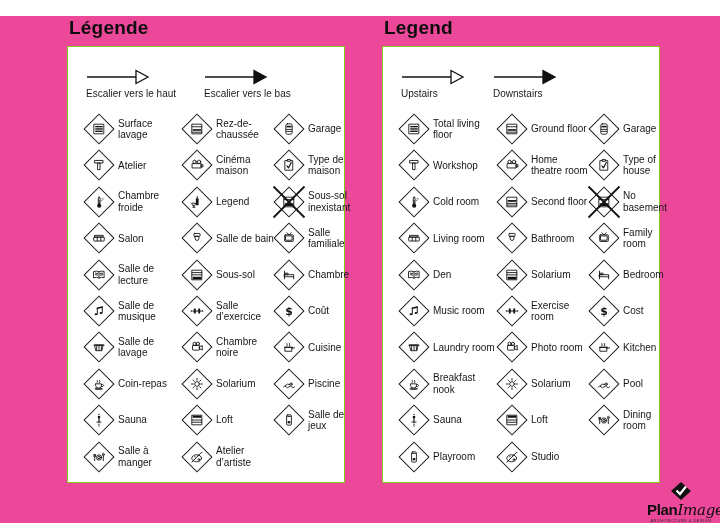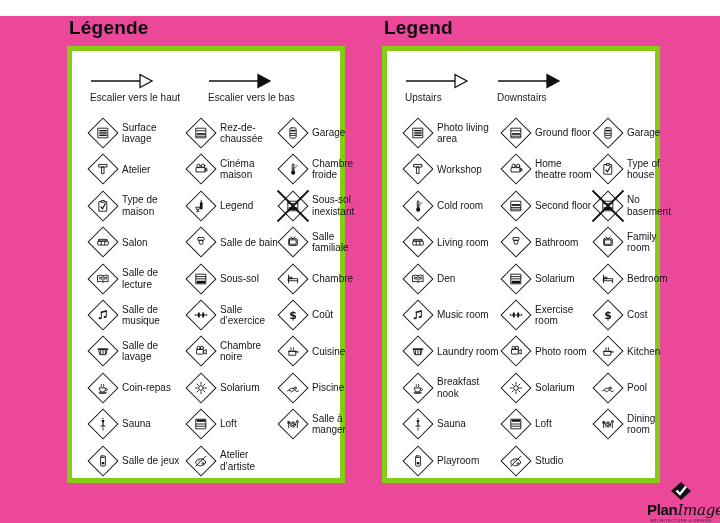--- a/index.html
+++ b/index.html
@@ -2,21 +2,21 @@
 <html><head>
 <meta charset="utf-8">
 <style>
   html,body{margin:0;padding:0;background:#fff;}
   .page{position:relative;width:720px;height:523px;background:#ec4899;overflow:hidden;
         font-family:"Liberation Sans","DejaVu Sans",sans-serif;color:#161616;margin-top:16px;}
   .panel-wrap{position:absolute;top:2px;width:278px;}
   .panel-wrap.fr{left:67px;}
   .panel-wrap.en{left:382px;}
   .panel-title{margin:0 0 7px 2px;font-size:19px;line-height:1.1;font-weight:700;color:#0d0d0d;letter-spacing:.2px;}
-  .panel{box-sizing:border-box;height:437px;border:5px solid #84cc16;background:#fff;padding:14px 8px 0 16px;}
+  .panel{box-sizing:border-box;height:437px;border:1px solid #84cc16;background:#fff;padding:14px 8px 0 16px;}
   .arrows{display:flex;gap:28px;margin:8px 0 12px 2px;}
   .arrow-group{display:flex;flex-direction:column;}
   .arrow-label{font-size:10px;margin-top:3px;color:#1a1a1a;white-space:nowrap;}
   .grid{display:grid;grid-template-columns:98px 92px 1fr;grid-auto-rows:36.4px;align-items:center;}
   .cell{display:flex;align-items:center;gap:4px;}
   .icon-box{position:relative;flex:0 0 30px;width:30px;height:30px;display:flex;align-items:center;justify-content:center;}
   .diamond{width:20px;height:20px;border:1.2px solid #161616;background:#fff;transform:rotate(45deg);
            display:flex;align-items:center;justify-content:center;}
   .diamond svg{width:16px;height:16px;transform:rotate(-45deg);display:block;}
   .cross{position:absolute;left:-3px;top:-3px;width:36px;height:36px;pointer-events:none;}
@@ -114,40 +114,40 @@
                   <rect x="15.3" y="9.6" width="2.2" height="2.8"></rect>
                 </svg>
               </span>
             </span>
             <span class="cell-label">Cinéma maison</span>
           </div>
           <div class="cell">
             <span class="icon-box">
               <span class="diamond">
                 <svg viewBox="0 0 20 20" stroke="#111" fill="none" stroke-width="1.1" stroke-linecap="round" stroke-linejoin="round">
+                  <rect x="5.3" y="4.5" width="9.4" height="12"></rect>
+                  <rect x="8.3" y="3.2" width="3.4" height="2.2" fill="#fff"></rect>
+                  <path d="M7.4 11.2 L9.3 13.6 L12.9 6.8" stroke-width="1.4"></path>
+                </svg>
+              </span>
+            </span>
+            <span class="cell-label">Type de maison</span>
+          </div>
+          <div class="cell">
+            <span class="icon-box">
+              <span class="diamond">
+                <svg viewBox="0 0 20 20" stroke="#111" fill="none" stroke-width="1.1" stroke-linecap="round" stroke-linejoin="round">
                   <rect x="9.1" y="4" width="2.2" height="8.5" rx="1"></rect>
                   <rect x="9.7" y="7.5" width="1" height="5" fill="#111" stroke="none"></rect>
                   <circle cx="10.2" cy="14.6" r="2.6" fill="#111" stroke="none"></circle>
                   <text x="12.4" y="8.6" font-size="4.2" fill="#111" stroke="none">2°</text>
                 </svg>
               </span>
             </span>
             <span class="cell-label">Chambre froide</span>
-          </div>
-          <div class="cell">
-            <span class="icon-box">
-              <span class="diamond">
-                <svg viewBox="0 0 20 20" stroke="#111" fill="none" stroke-width="1.1" stroke-linecap="round" stroke-linejoin="round">
-                  <rect x="5.3" y="4.5" width="9.4" height="12"></rect>
-                  <rect x="8.3" y="3.2" width="3.4" height="2.2" fill="#fff"></rect>
-                  <path d="M7.4 11.2 L9.3 13.6 L12.9 6.8" stroke-width="1.4"></path>
-                </svg>
-              </span>
-            </span>
-            <span class="cell-label">Type de maison</span>
           </div>
           <div class="cell">
             <span class="icon-box">
               <span class="diamond">
                 <svg viewBox="0 0 20 20" stroke="#111" fill="none" stroke-width="1.1" stroke-linecap="round" stroke-linejoin="round">
                   <rect x="8.6" y="5.2" width="3.4" height="9" rx="0.8" fill="#111" stroke="none"></rect>
                   <rect x="9.7" y="2.6" width="1.2" height="2.8" fill="#111" stroke="none"></rect>
                   <path d="M3.8 11.5 h4.6 l-1.5 3.2 h-1.6 Z"></path>
                   <line x1="6.1" y1="14.7" x2="6.1" y2="16.4"></line>
                   <line x1="4.8" y1="16.6" x2="7.4" y2="16.6"></line>
@@ -397,43 +397,43 @@
                   <line x1="4" y1="12.8" x2="16" y2="12.8"></line>
                 </svg>
               </span>
             </span>
             <span class="cell-label">Loft</span>
           </div>
           <div class="cell">
             <span class="icon-box">
               <span class="diamond">
                 <svg viewBox="0 0 20 20" stroke="#111" fill="none" stroke-width="1.1" stroke-linecap="round" stroke-linejoin="round">
+                  <rect x="7" y="3.6" width="6" height="12.8" rx="1.4"></rect>
+                  <line x1="8.3" y1="5.6" x2="11.7" y2="5.6"></line>
+                  <rect x="8.4" y="11.4" width="3.2" height="2.7" fill="#111" stroke="none"></rect>
+                </svg>
+              </span>
+            </span>
+            <span class="cell-label">Salle de jeux</span>
+          </div>
+          <div class="cell">
+            <span class="icon-box">
+              <span class="diamond">
+                <svg viewBox="0 0 20 20" stroke="#111" fill="none" stroke-width="1.1" stroke-linecap="round" stroke-linejoin="round">
                   <circle cx="10" cy="10.6" r="3.3"></circle>
                   <circle cx="10" cy="10.6" r="1.6"></circle>
                   <line x1="4.6" y1="6.8" x2="4.6" y2="14.6"></line>
                   <line x1="3.7" y1="6.8" x2="3.7" y2="9.4"></line>
                   <line x1="5.5" y1="6.8" x2="5.5" y2="9.4"></line>
                   <line x1="15.4" y1="8.6" x2="15.4" y2="14.6"></line>
                   <ellipse cx="15.4" cy="7" rx="1.1" ry="1.7"></ellipse>
                 </svg>
               </span>
             </span>
             <span class="cell-label">Salle à manger</span>
-          </div>
-          <div class="cell">
-            <span class="icon-box">
-              <span class="diamond">
-                <svg viewBox="0 0 20 20" stroke="#111" fill="none" stroke-width="1.1" stroke-linecap="round" stroke-linejoin="round">
-                  <rect x="7" y="3.6" width="6" height="12.8" rx="1.4"></rect>
-                  <line x1="8.3" y1="5.6" x2="11.7" y2="5.6"></line>
-                  <rect x="8.4" y="11.4" width="3.2" height="2.7" fill="#111" stroke="none"></rect>
-                </svg>
-              </span>
-            </span>
-            <span class="cell-label">Salle de jeux</span>
           </div>
           <div class="cell">
             <span class="icon-box">
               <span class="diamond">
                 <svg viewBox="0 0 20 20" stroke="#111" fill="none" stroke-width="1.1" stroke-linecap="round" stroke-linejoin="round">
                   <ellipse cx="9.6" cy="11.6" rx="6.1" ry="4.4"></ellipse>
                   <circle cx="12.4" cy="13.2" r="1.1"></circle>
                   <line x1="3.6" y1="16.4" x2="15.2" y2="4.6" stroke-width="1.2"></line>
                   <path d="M15.2 4.6 l1.6 -1.2 l-0.5 1.9 Z" fill="#111" stroke="none"></path>
                   <circle cx="7.4" cy="9.6" r="0.7" fill="#111" stroke="none"></circle>
@@ -471,21 +471,21 @@
             <span class="icon-box">
               <span class="diamond">
                 <svg viewBox="0 0 20 20" stroke="#111" fill="none" stroke-width="1.1" stroke-linecap="round" stroke-linejoin="round">
                   <rect x="4" y="4" width="12" height="12"></rect>
                   <rect x="5.3" y="6.2" width="9.4" height="1.7" fill="#111" stroke="none"></rect>
                   <rect x="5.3" y="9.1" width="9.4" height="1.7" fill="#111" stroke="none"></rect>
                   <rect x="5.3" y="12" width="9.4" height="1.7" fill="#111" stroke="none"></rect>
                 </svg>
               </span>
             </span>
-            <span class="cell-label">Photo living area</span>
+            <span class="cell-label">Total living floor</span>
           </div>
           <div class="cell">
             <span class="icon-box">
               <span class="diamond">
                 <svg viewBox="0 0 20 20" stroke="#111" fill="none" stroke-width="1.1" stroke-linecap="round" stroke-linejoin="round">
                   <rect x="4" y="4" width="12" height="12"></rect>
                   <line x1="4" y1="7.2" x2="16" y2="7.2"></line>
                   <rect x="4.6" y="10.2" width="10.8" height="2" fill="#111" stroke="none"></rect>
                   <line x1="4" y1="14" x2="16" y2="14"></line>
                 </svg>

